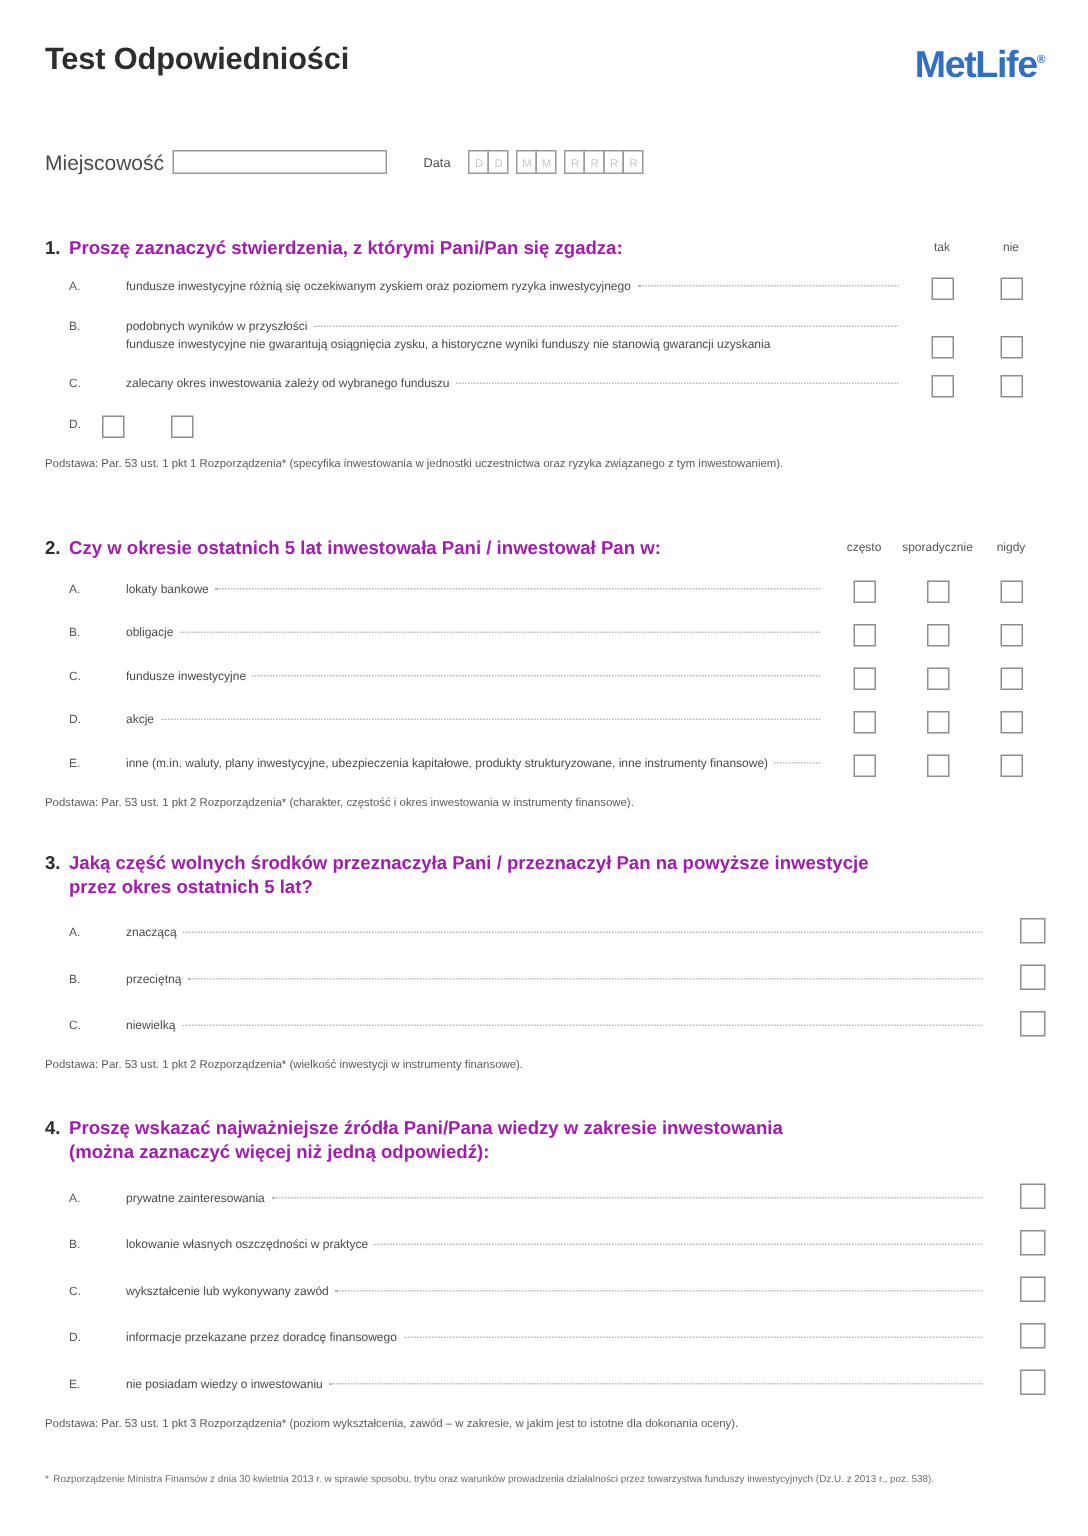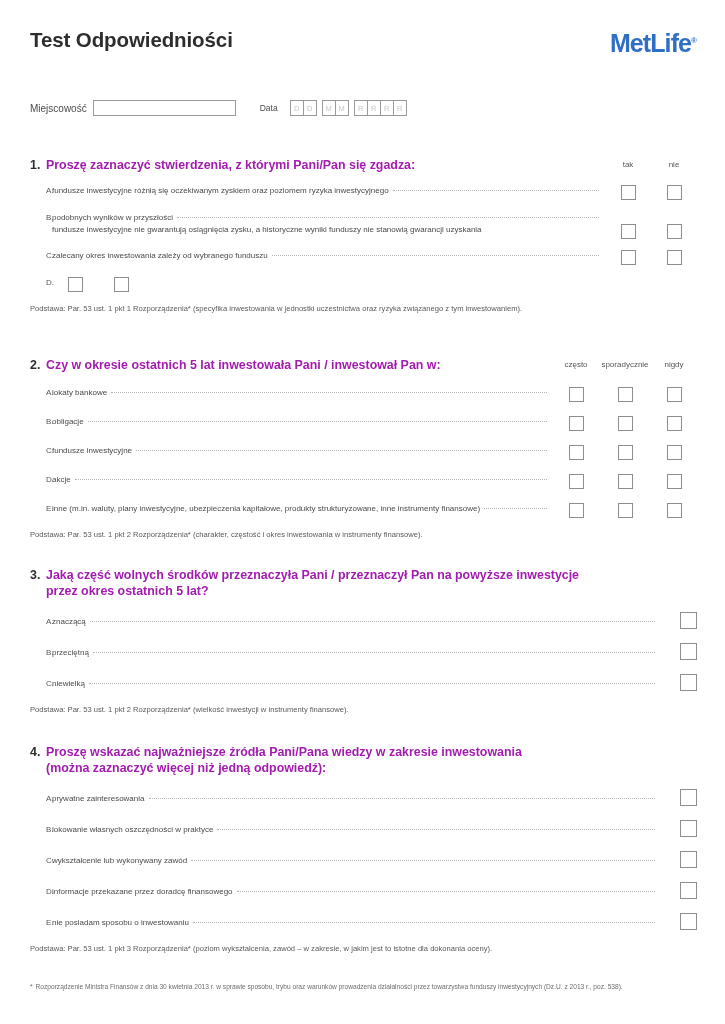--- a/index.html
+++ b/index.html
@@ -62,21 +62,21 @@
   
   .meta-row {
     position: absolute;
     top: 98px;
     left: 30px;
     display: flex;
     align-items: center;
     height: 20px;
   }
   .meta-label {
-    font-size: 10px;
+    font-size: 14px;
     color: #4a4a4a;
     margin-right: 6px;
     white-space: nowrap;
   }
   .city-input {
     width: 143px;
     height: 16px;
     border: 1px solid #9a9a9a;
     background: #fff;
   }
@@ -162,20 +162,21 @@
     color: #565656;
     width: 22px;
     flex: 0 0 22px;
     padding-left: 16px;
     padding-top: 1px;
   }
   .item-body {
     flex: 1 1 auto;
     min-width: 0;
     padding-right: 6px;
+    margin-left: 32px;
   }
   .item-line {
     display: flex;
     align-items: baseline;
     white-space: nowrap;
     overflow: hidden;
   }
   .item-text {
     font-size: 8px;
     color: #4a4a4a;
@@ -599,21 +600,21 @@
         </span>
         <span class="single-box-col">
           <span class="checkbox"></span>
         </span>
       </div>
 
       <div class="item">
         <span class="item-letter">E.</span>
         <span class="item-body">
           <span class="item-line">
-            <span class="item-text">nie posiadam sposobu o inwestowaniu</span>
+            <span class="item-text">nie posiadam wiedzy o inwestowaniu</span>
             <span class="dots"></span>
           </span>
         </span>
         <span class="single-box-col">
           <span class="checkbox"></span>
         </span>
       </div>
 
     </div>
     <div class="basis" style="margin-top:9px;">Podstawa: Par. 53 ust. 1 pkt 3 Rozporządzenia* (poziom wykształcenia, zawód – w zakresie, w jakim jest to istotne dla dokonania oceny).</div>

